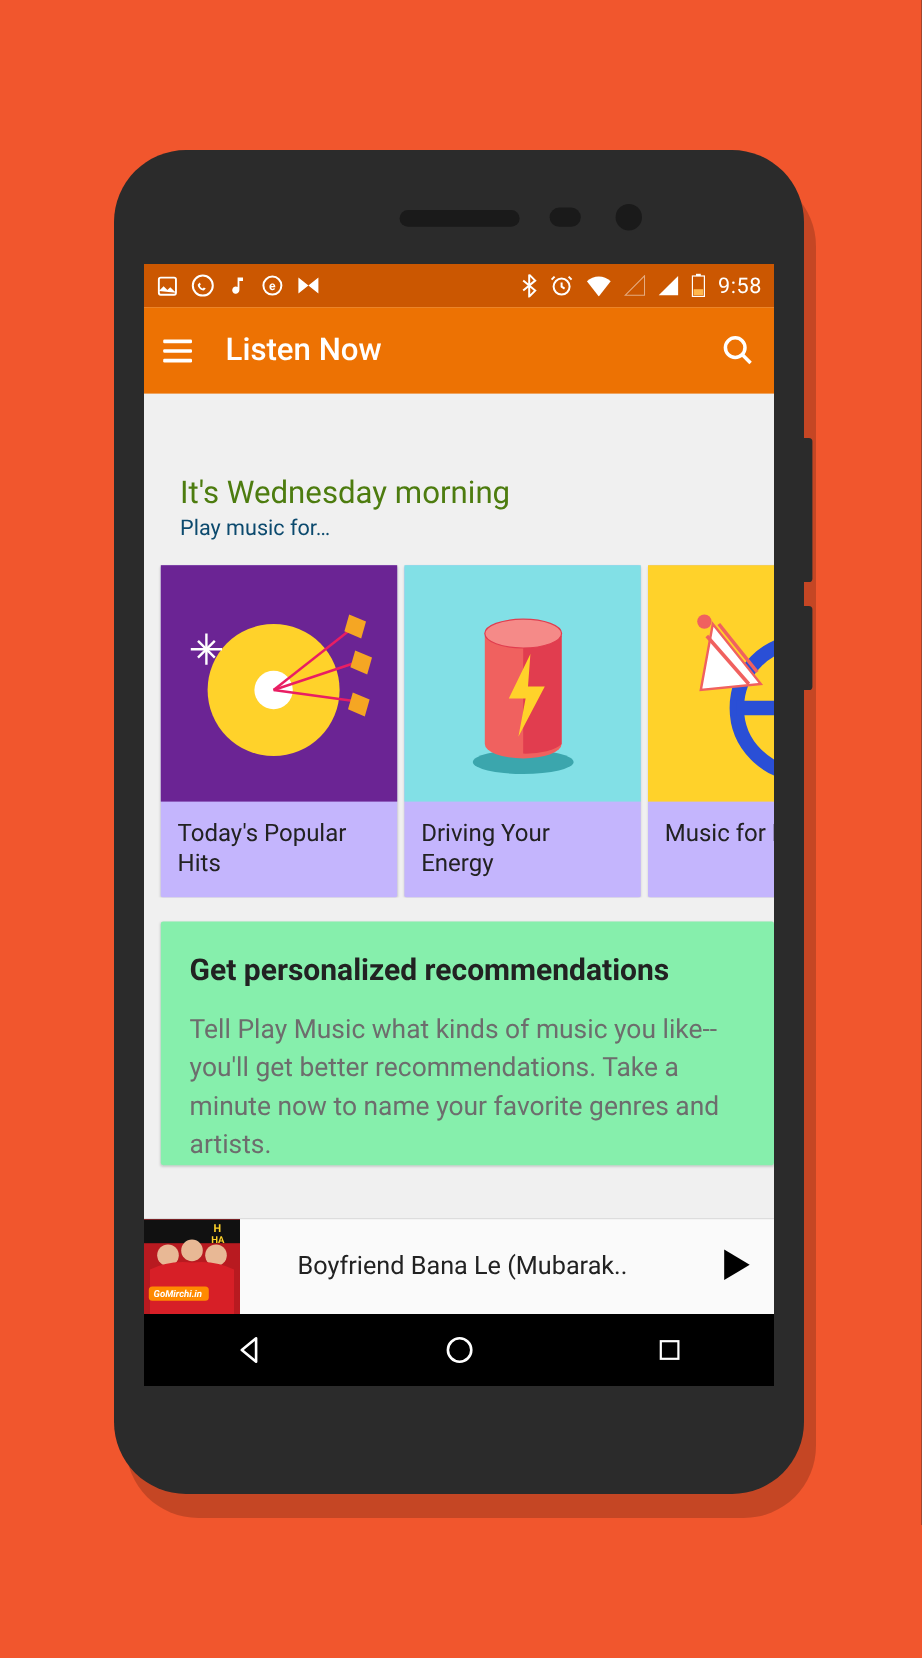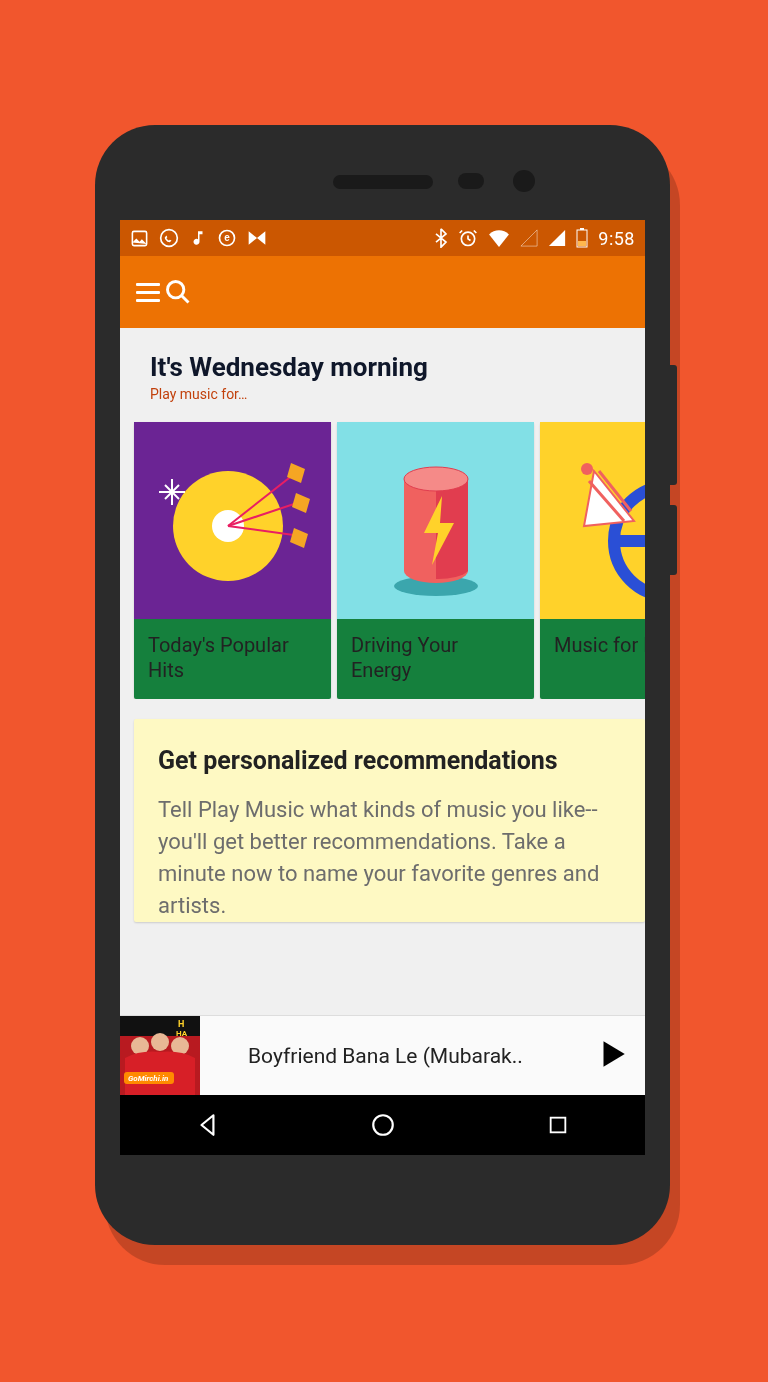--- a/index.html
+++ b/index.html
@@ -108,51 +108,51 @@
     align-items: center;
     padding: 0 16px;
     color: #fff;
   }
   .hamburger { width: 28px; height: 28px; display: flex; flex-direction: column; justify-content: center; gap: 5px; cursor: pointer; }
   .hamburger span { display: block; height: 3px; width: 24px; background: #fff; border-radius: 1px; }
   .app-title { margin-left: 24px; font-size: 26px; font-weight: 500; flex: 1; }
   .search-btn { width: 28px; height: 28px; cursor: pointer; }
   .content { padding: 24px 0 0 0; }
   .section-header { padding: 0 30px; }
-  .section-title { font-size: 26px; font-weight: 700; color: #0f172a; }
-  .section-sub { font-size: 14px; color: #c2410c; margin-top: 4px; }
+  .section-title { font-size: 26px; font-weight: 400; color: #4d7c0f; margin-top: 44px; }
+  .section-sub { font-size: 18px; color: #0c4a6e; margin-top: 4px; }
   .cards-row {
     display: flex;
     gap: 6px;
     padding: 20px 0 0 14px;
     overflow: hidden;
   }
   .card {
-    background: #15803d;
+    background: #c4b5fd;
     flex: 0 0 197px;
     border-radius: 2px;
     box-shadow: 0 1px 2px rgba(0,0,0,0.15);
     cursor: pointer;
   }
   .card-img {
     height: 197px;
     display: flex;
     align-items: center;
     justify-content: center;
   }
   .card-label {
     padding: 14px 14px 16px 14px;
     font-size: 20px;
     line-height: 1.25;
     color: #222;
     font-weight: 400;
   }
   .reco-card {
     margin: 20px 0 0 14px;
-    background: #fef9c3;
+    background: #86efac;
     border-radius: 2px;
     box-shadow: 0 1px 2px rgba(0,0,0,0.15);
     padding: 26px 24px 0 24px;
   }
   .reco-title { font-size: 25px; font-weight: 700; color: #222; line-height: 1.25; }
   .reco-body { margin-top: 18px; font-size: 22px; color: #6d6d6d; line-height: 1.45; }
   .now-playing {
     position: absolute;
     bottom: 60px;
     left: 0;
@@ -270,20 +270,21 @@
         <span class="clock">9:58</span>
       </div>
     </div>
 
     <div class="app-bar">
       <div class="hamburger">
         <span></span>
           <span></span>
           <span></span>
       </div>
+      <div class="app-title">Listen Now</div>
       <div class="search-btn">
         <svg width="28" height="28" viewBox="0 0 24 24" fill="none" stroke="#fff" stroke-width="2.5">
             <circle cx="10" cy="10" r="7"></circle>
             <path d="M21 21l-6-6"></path>
           </svg>
       </div>
     </div>
 
     <div class="content">
       <div class="section-header">

